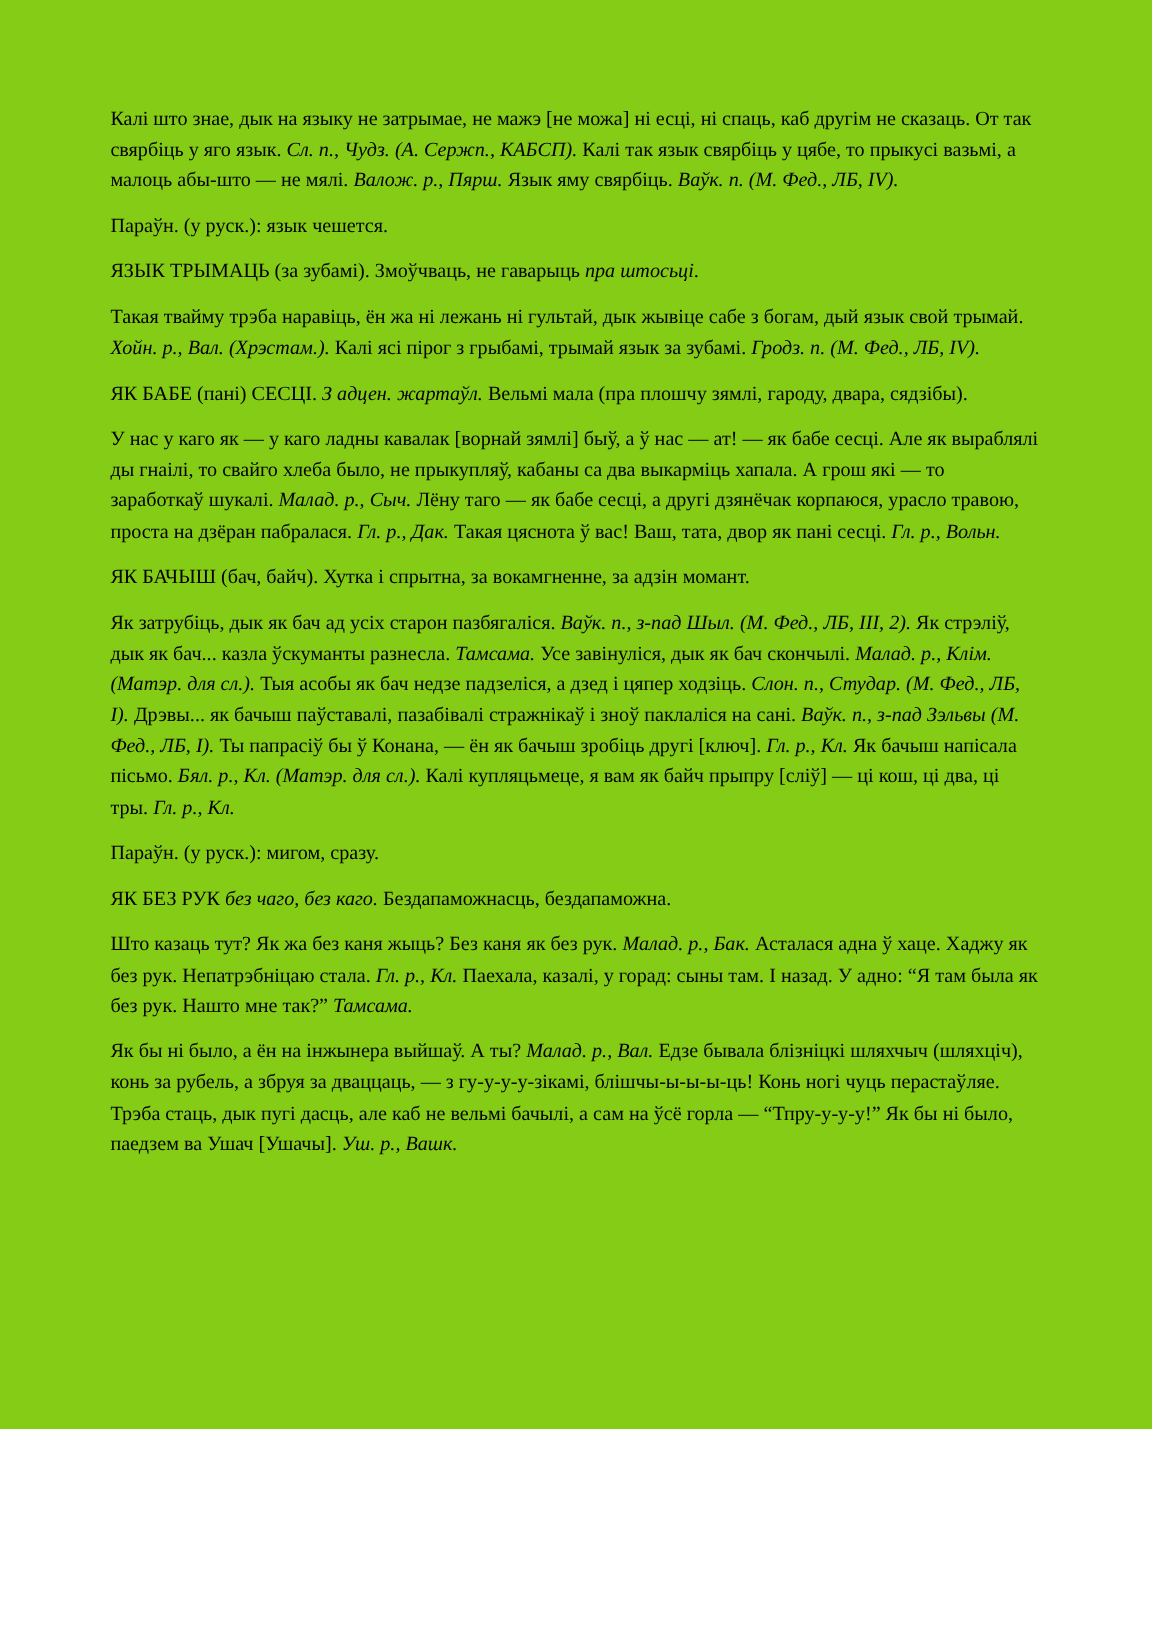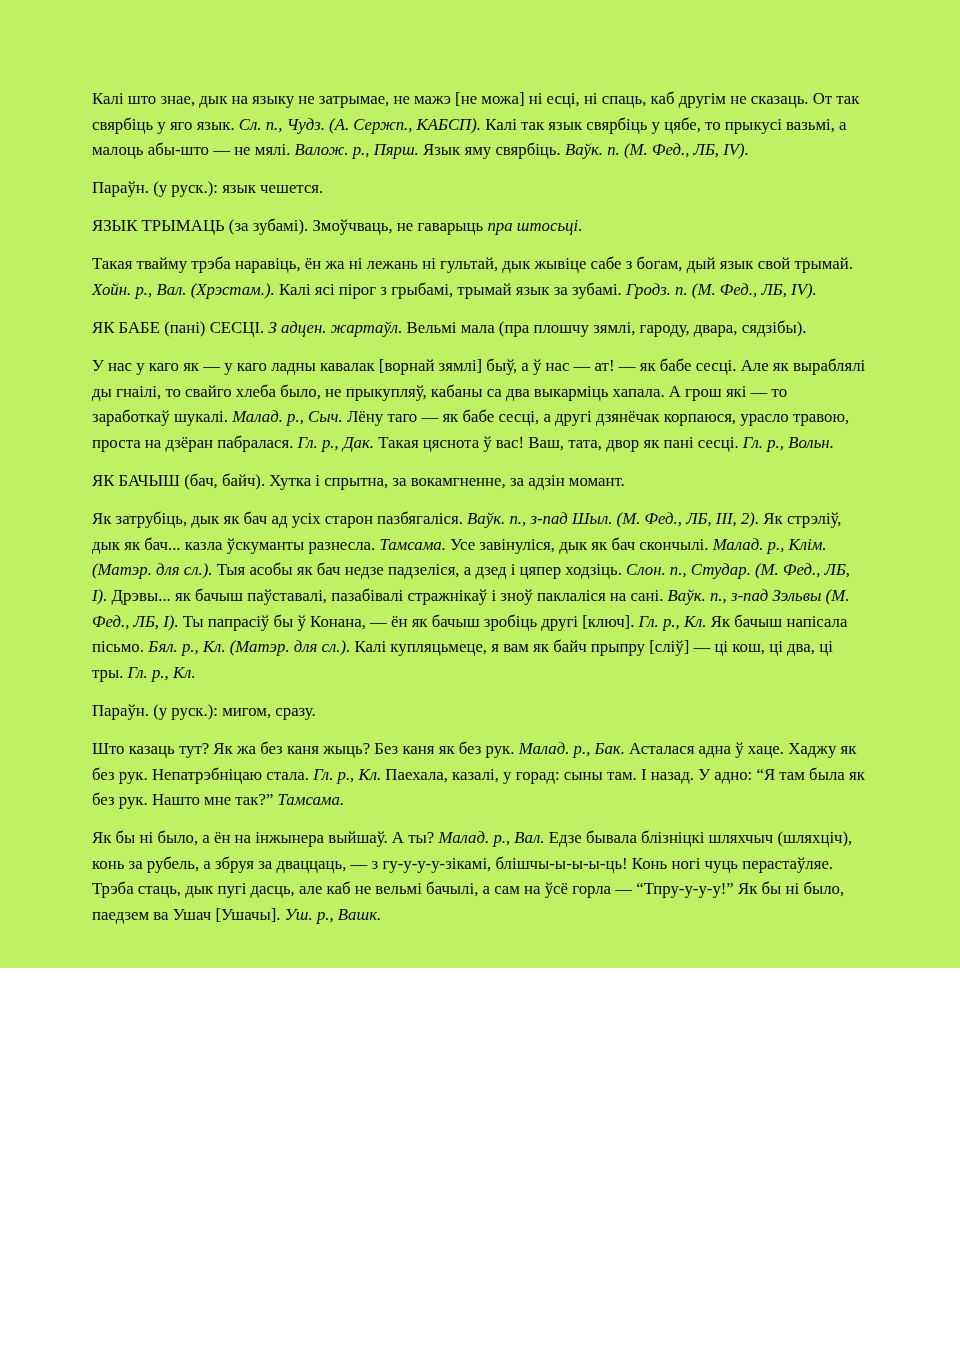--- a/index.html
+++ b/index.html
@@ -3,22 +3,22 @@
 <meta charset="utf-8">
 <style>
   html, body {
     margin: 0;
     padding: 0;
     background: #ffffff;
   }
   .page {
     position: relative;
     width: 960px;
-    height: 968px;
-    background: #bef264;
+    height: 1191px;
+    background: #84cc16;
     overflow: hidden;
     box-sizing: border-box;
     padding: 86px 92px 0 92px;
   }
   .para {
     font-family: "Liberation Serif", "DejaVu Serif", serif;
     font-size: 16.8px;
     line-height: 25.6px;
     color: #000000;
     margin: 0 0 12.5px 0;
@@ -35,16 +35,17 @@
   <div>
       <p class="para"><span class="run-r">Калі што знае, дык на языку не затрымае, не мажэ [не можа] ні есці, ні спаць, каб другім не сказаць. От так свярбіць у яго язык. </span><span class="run-i">Сл. п., Чудз. (А. Сержп., КАБСП).</span><span class="run-r"> Калі так язык свярбіць у цябе, то прыкусі вазьмі, а малоць абы-што — не мялі. </span><span class="run-i">Валож. р., Пярш.</span><span class="run-r"> Язык яму свярбіць. </span><span class="run-i">Ваўк. п. (М. Фед., ЛБ, IV).</span></p>
       <p class="para"><span class="run-r">Параўн. (у руск.): язык чешется.</span></p>
       <p class="para"><span class="run-b">ЯЗЫК ТРЫМАЦЬ (за зубамі). </span><span class="run-r">Змоўчваць, не гаварыць </span><span class="run-i">пра штосьці</span><span class="run-r">.</span></p>
       <p class="para"><span class="run-r">Такая твайму трэба наравіць, ён жа ні лежань ні гультай, дык жывіце сабе з богам, дый язык свой трымай. </span><span class="run-i">Хойн. р., Вал. (Хрэстам.).</span><span class="run-r"> Калі ясі пірог з грыбамі, трымай язык за зубамі. </span><span class="run-i">Гродз. п. (М. Фед., ЛБ, IV).</span></p>
       <p class="para"><span class="run-b">ЯК БАБЕ (пані) СЕСЦІ. </span><span class="run-i">З адцен. жартаўл.</span><span class="run-r"> Вельмі мала (пра плошчу зямлі, гароду, двара, сядзібы).</span></p>
       <p class="para"><span class="run-r">У нас у каго як — у каго ладны кавалак [ворнай зямлі] быў, а ў нас — ат! — як бабе сесці. Але як выраблялі ды гнаілі, то свайго хлеба было, не прыкупляў, кабаны са два выкарміць хапала. А грош які — то заработкаў шукалі. </span><span class="run-i">Малад. р., Сыч.</span><span class="run-r"> Лёну таго — як бабе сесці, а другі дзянёчак корпаюся, урасло травою, проста на дзёран пабралася. </span><span class="run-i">Гл. р., Дак.</span><span class="run-r"> Такая цяснота ў вас! Ваш, тата, двор як пані сесці. </span><span class="run-i">Гл. р., Вольн.</span></p>
       <p class="para"><span class="run-b">ЯК БАЧЫШ (бач, байч). </span><span class="run-r">Хутка і спрытна, за вокамгненне, за адзін момант.</span></p>
       <p class="para"><span class="run-r">Як затрубіць, дык як бач ад усіх старон пазбягаліся. </span><span class="run-i">Ваўк. п., з-пад Шыл. (М. Фед., ЛБ, III, 2).</span><span class="run-r"> Як стрэліў, дык як бач... казла ўскуманты разнесла. </span><span class="run-i">Тамсама.</span><span class="run-r"> Усе завінуліся, дык як бач скончылі. </span><span class="run-i">Малад. р., Клім. (Матэр. для сл.).</span><span class="run-r"> Тыя асобы як бач недзе падзеліся, а дзед і цяпер ходзіць. </span><span class="run-i">Слон. п., Студар. (М. Фед., ЛБ, I).</span><span class="run-r"> Дрэвы... як бачыш паўставалі, пазабівалі стражнікаў і зноў паклаліся на сані. </span><span class="run-i">Ваўк. п., з-пад Зэльвы (М. Фед., ЛБ, I).</span><span class="run-r"> Ты папрасіў бы ў Конана, — ён як бачыш зробіць другі [ключ]. </span><span class="run-i">Гл. р., Кл.</span><span class="run-r"> Як бачыш напісала пісьмо. </span><span class="run-i">Бял. р., Кл. (Матэр. для сл.).</span><span class="run-r"> Калі купляцьмеце, я вам як байч прыпру [сліў] — ці кош, ці два, ці тры. </span><span class="run-i">Гл. р., Кл.</span></p>
       <p class="para"><span class="run-r">Параўн. (у руск.): мигом, сразу.</span></p>
+      <p class="para"><span class="run-b">ЯК БЕЗ РУК </span><span class="run-i">без чаго, без каго.</span><span class="run-r"> Бездапаможнасць, бездапаможна.</span></p>
       <p class="para"><span class="run-r">Што казаць тут? Як жа без каня жыць? Без каня як без рук. </span><span class="run-i">Малад. р., Бак.</span><span class="run-r"> Асталася адна ў хаце. Хаджу як без рук. Непатрэбніцаю стала. </span><span class="run-i">Гл. р., Кл.</span><span class="run-r"> Паехала, казалі, у горад: сыны там. І назад. У адно: “Я там была як без рук. Нашто мне так?” </span><span class="run-i">Тамсама.</span></p>
       <p class="para"><span class="run-r">Як бы ні было, а ён на інжынера выйшаў. А ты? </span><span class="run-i">Малад. р., Вал.</span><span class="run-r"> Едзе бывала блізніцкі шляхчыч (шляхціч), конь за рубель, а збруя за дваццаць, — з гу-у-у-у-зікамі, блішчы-ы-ы-ы-ць! Конь ногі чуць перастаўляе. Трэба стаць, дык пугі дасць, але каб не вельмі бачылі, а сам на ўсё горла — “Тпру-у-у-у!” Як бы ні было, паедзем ва Ушач [Ушачы]. </span><span class="run-i">Уш. р., Вашк.</span></p>
     </div>
 </div>
 
 </body></html>

